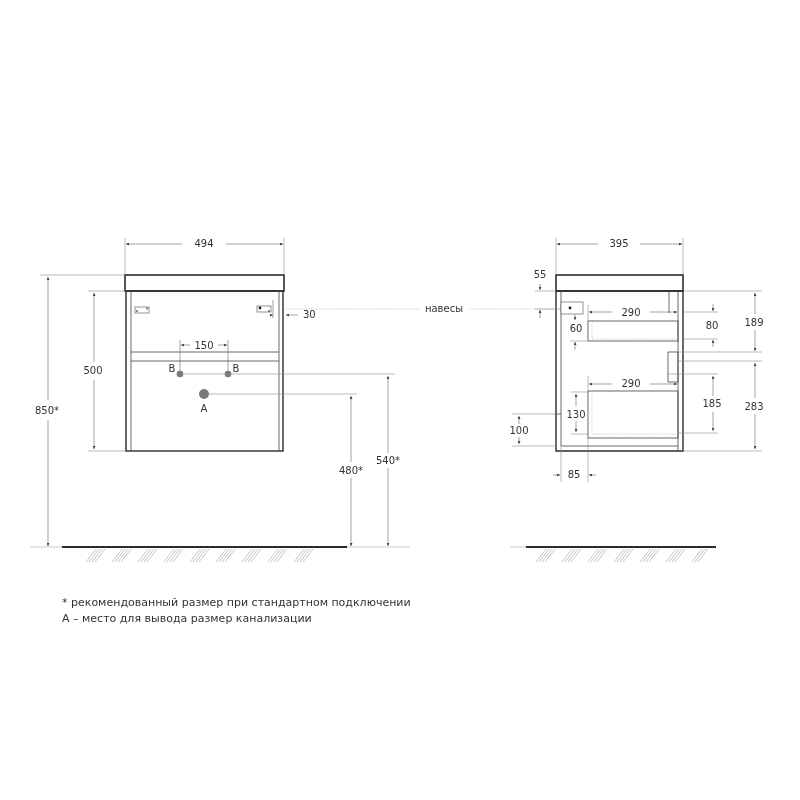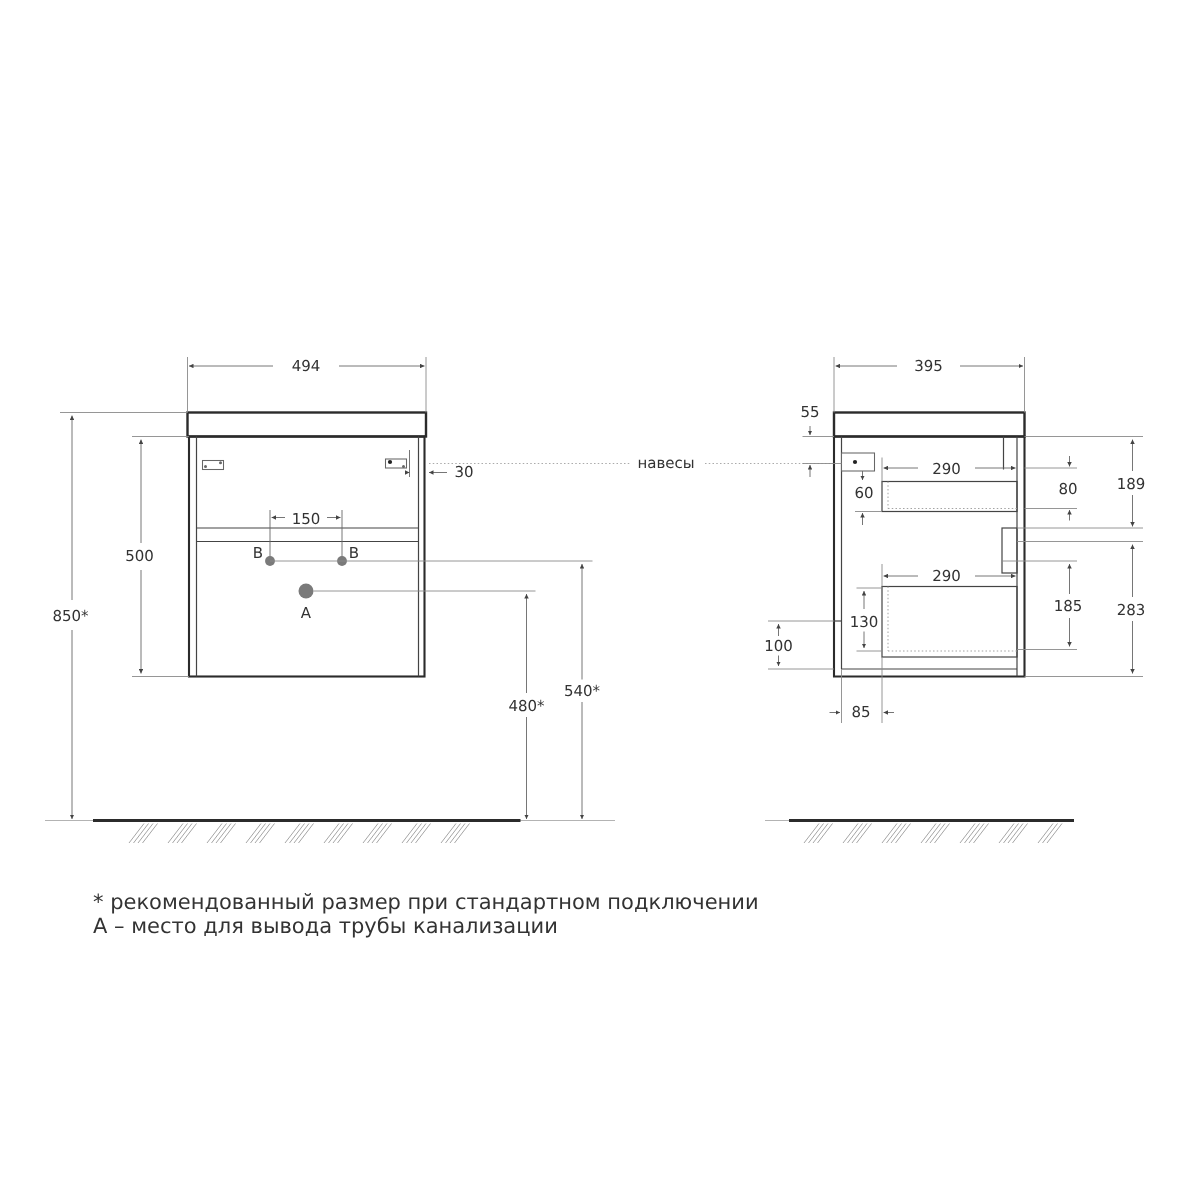--- a/index.html
+++ b/index.html
@@ -2,21 +2,21 @@
 <html><head>
 <meta charset="utf-8">
 <style>
   html, body { margin: 0; padding: 0; background: #ffffff; }
   body { width: 800px; height: 800px; position: relative; overflow: hidden;
          font-family: "DejaVu Sans", sans-serif; }
   svg { position: absolute; left: 0; top: 0; }
   .dim { font-family: "DejaVu Sans", sans-serif; font-size: 10px; fill: #333; }
   .lbl { font-family: "DejaVu Sans", sans-serif; font-size: 10px; fill: #333; }
   .notes { position: absolute; left: 62px; top: 595px; font-family: "DejaVu Sans", sans-serif;
-           font-size: 14px; color: #333; line-height: 15.5px; }
+           font-size: 11px; color: #333; line-height: 15.5px; }
   .notes div { white-space: nowrap; }
 </style>
 </head>
 <body>
 
 <svg width="800" height="800" viewBox="0 0 800 800" xmlns="http://www.w3.org/2000/svg">
   <defs>
     <marker id="arr" viewBox="0 0 6 6" refX="6" refY="3" markerWidth="5" markerHeight="5" orient="auto-start-reverse">
       <path d="M0,0 L6,3 L0,6 z" fill="#444"></path>
     </marker>
@@ -209,14 +209,14 @@
                M614,562 L624,549 M617,562 L627,549 M620,562 L630,549 M623,562 L633,549
                M640,562 L650,549 M643,562 L653,549 M646,562 L656,549 M649,562 L659,549
                M666,562 L676,549 M669,562 L679,549 M672,562 L682,549 M675,562 L685,549
                M692,562 L702,549 M695,562 L705,549 M698,562 L708,549"></path>
     </g>
   </g>
 </svg>
 
 <div class="notes">
   <div>* рекомендованный размер при стандартном подключении</div>
-  <div>А – место для вывода трубы канализации</div>
+  <div>А – место для вывода размер канализации</div>
 </div>
 
 </body></html>

